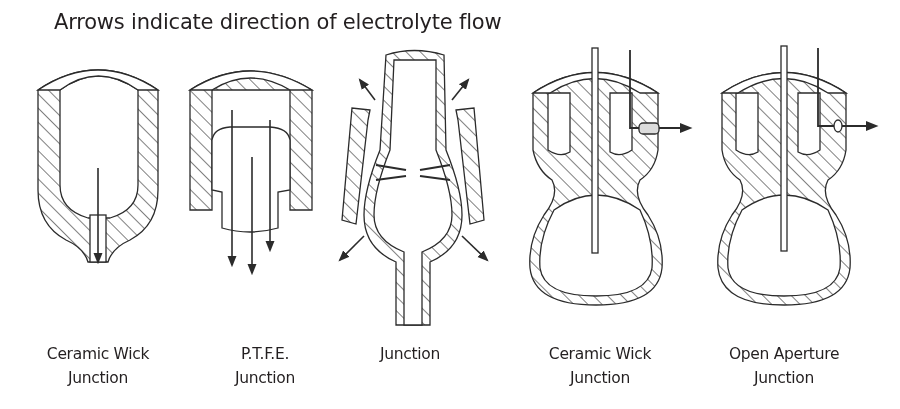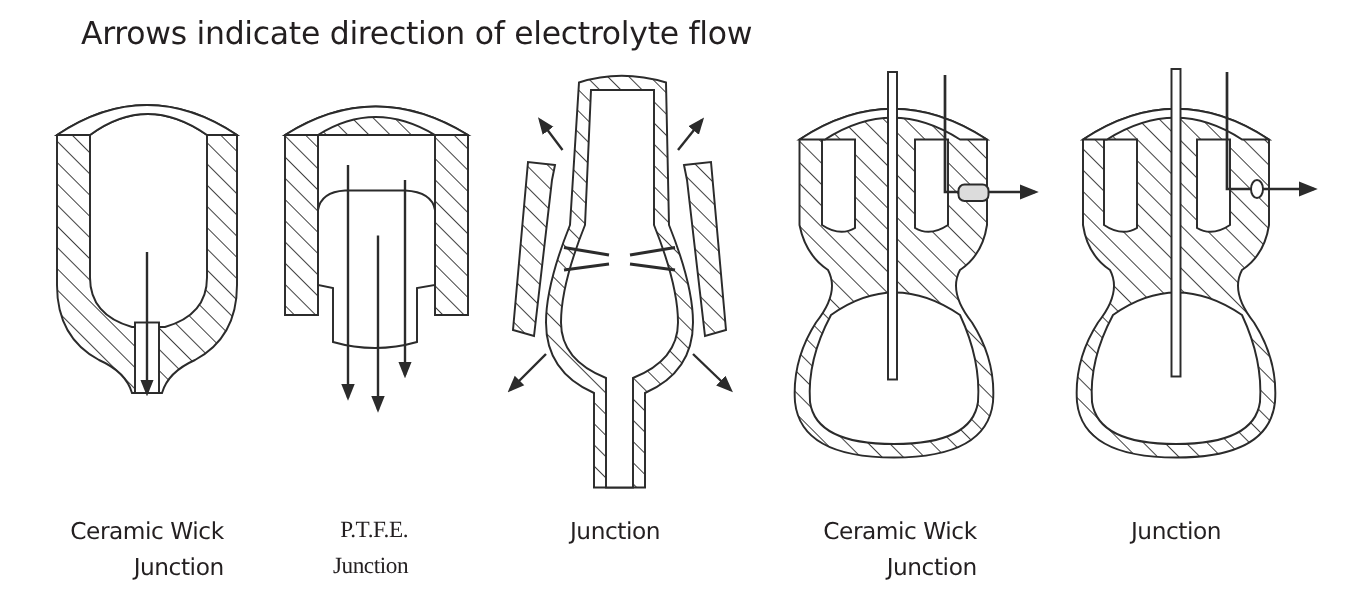--- a/index.html
+++ b/index.html
@@ -1,19 +1,19 @@
 <!DOCTYPE html>
 <html><head>
 <meta charset="utf-8">
 <style>
   html, body { margin: 0; padding: 0; background: #ffffff; }
   body { width: 900px; height: 409px; position: relative; overflow: hidden;
          font-family: "DejaVu Sans", "Liberation Sans", sans-serif; color: #231f20; }
   .title { position: absolute; left: 54px; top: 10px; font-size: 21px; letter-spacing: -0.2px; }
-  .label { position: absolute; top: 342px; font-size: 15.5px; line-height: 24px; text-align: right;
+  .label { position: absolute; top: 342px; font-size: 15.5px; line-height: 24px; text-align: center;
            letter-spacing: -0.3px; transform: translateX(-50%); white-space: nowrap; }
   svg { position: absolute; left: 0; top: 0; }
 </style>
 </head>
 <body>
 
 <div class="title">Arrows indicate direction of electrolyte flow</div>
 
 <svg width="900" height="409" viewBox="0 0 900 409">
   <defs>
@@ -77,26 +77,27 @@
     <rect x="781" y="46" width="6" height="205" fill="#ffffff"></rect>
     <polyline points="818,48 818,126 876,126" stroke-width="1.8" marker-end="url(#arrow)"></polyline>
     <ellipse cx="838" cy="126" rx="4" ry="6" fill="#ffffff"></ellipse>
   </g>
 </svg>
 
 <div class="label" style="left:98px;">
   <div>Ceramic Wick</div>
   <div>Junction</div>
 </div>
-<div class="label" style="left:247px;font-family:Liberation Serif, serif;">
+<div class="label" style="left:265px;">
   <div>P.T.F.E.</div>
   <div>Junction</div>
 </div>
 <div class="label" style="left:410px;">
   <div>Junction</div>
 </div>
 <div class="label" style="left:600px;">
   <div>Ceramic Wick</div>
   <div>Junction</div>
 </div>
 <div class="label" style="left:784px;">
+  <div>Open Aperture</div>
   <div>Junction</div>
 </div>
 
 </body></html>

